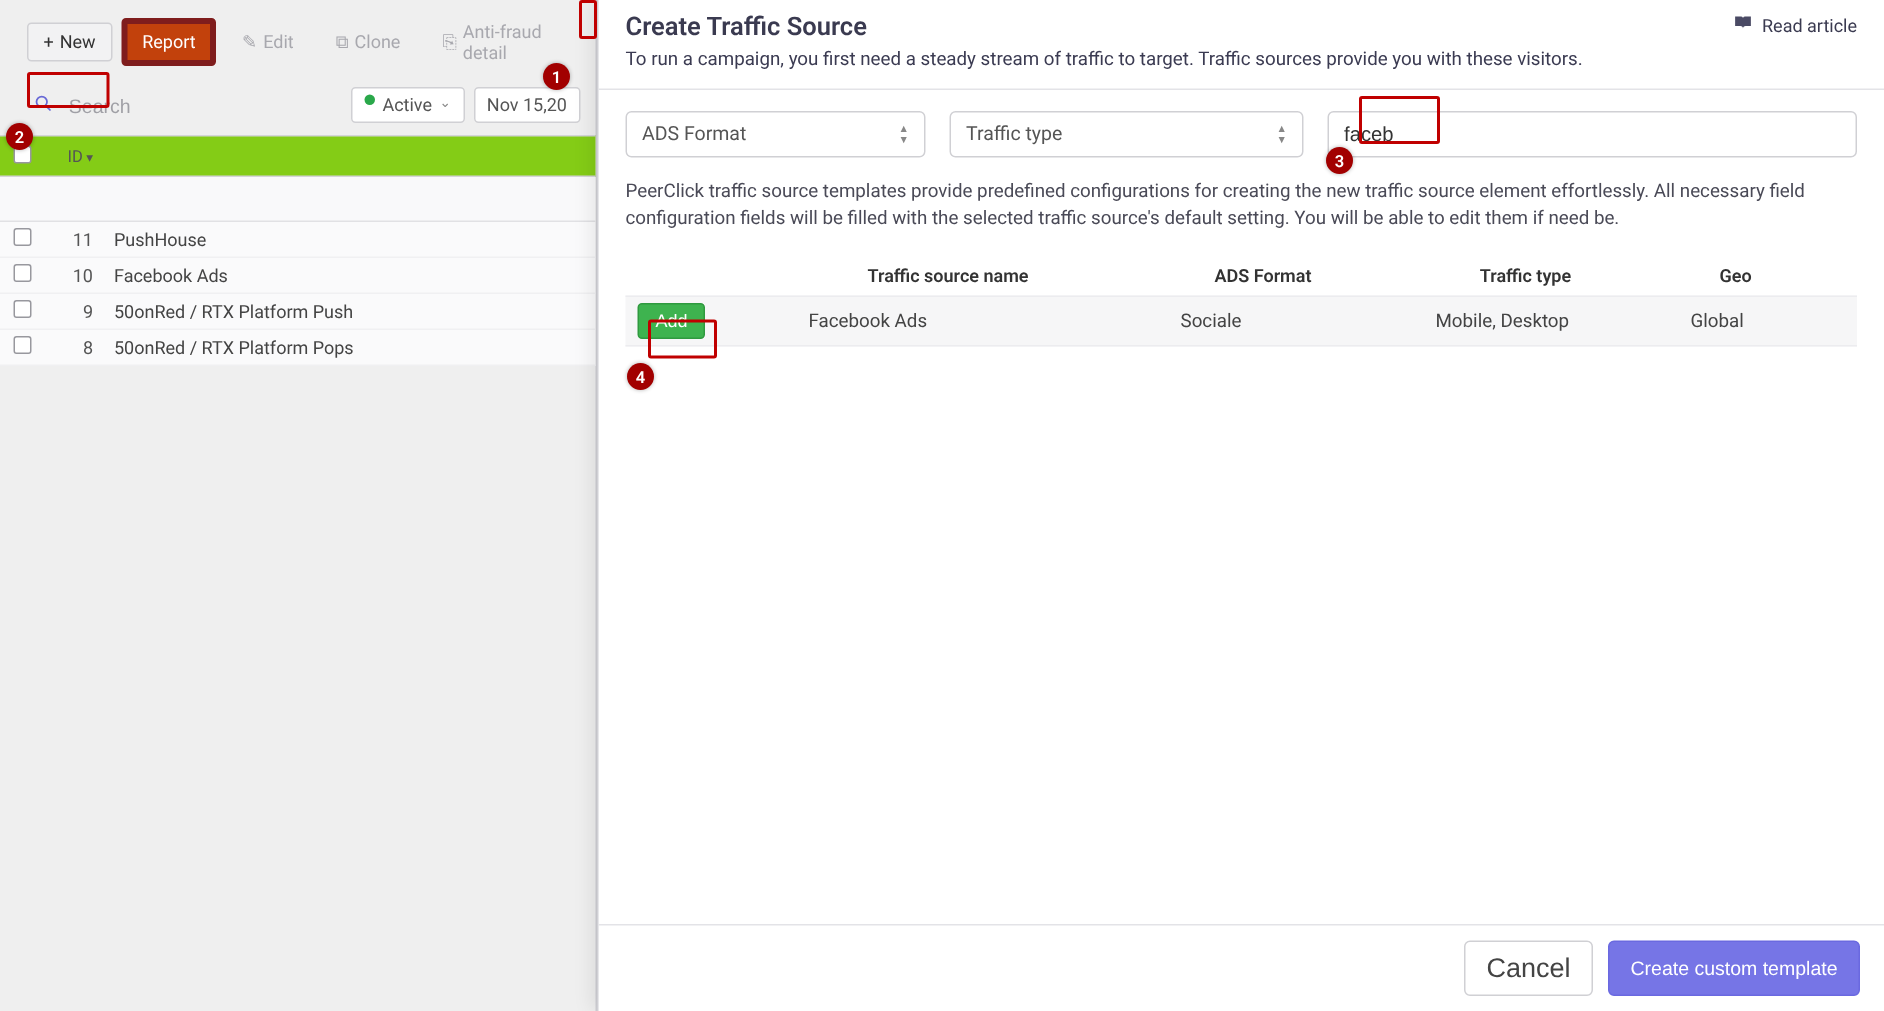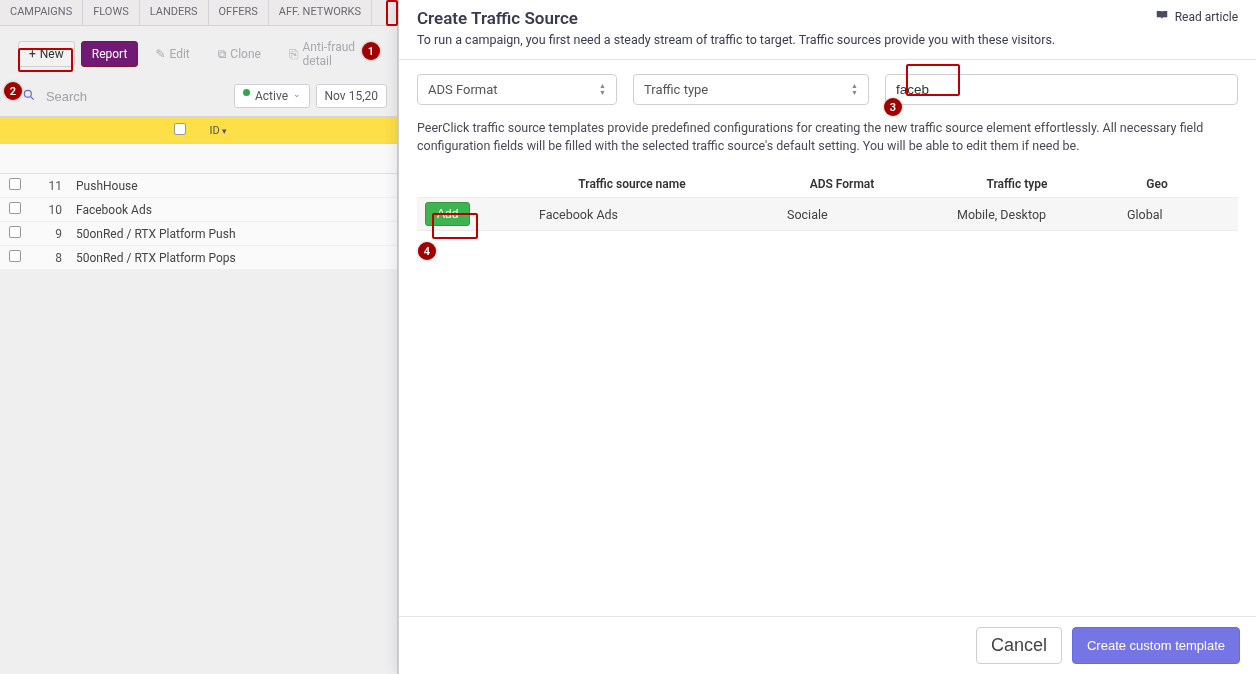--- a/index.html
+++ b/index.html
@@ -59,23 +59,23 @@
     align-items: center;
     gap: 4px;
     border: 1px solid transparent;
   }
   .btn-newplain {
     color: #333;
     background: #f2f2f3;
     border: 1px solid #d0d0d4;
   }
   .btn-report {
-    background: #701a75;
+    background: #c2410c;
     color: #fff;
-    border: 1px solid #7f1d1d;
+    border: 4px solid #7f1d1d;
   }
   .btn-muted {
     color: #a8a8ae;
     background: transparent;
   }
   
   .searchrow {
     display: flex;
     align-items: center;
     gap: 6px;
@@ -110,27 +110,26 @@
   .pill .dot {
     width: 7px; height: 7px; border-radius: 50%;
     background: #2aa84a;
   }
   .pill .caret { font-size: 9px; color: #888; }
   
   .thead {
     display: flex;
     border-top: 1px solid #d4d4d8;
     border-bottom: 1px solid #d4d4d8;
-    background: #fde047;
+    background: #84cc16;
     font-size: 11px;
     color: #555;
     text-transform: uppercase;
     height: 28px;
     align-items: center;
-    justify-content: center;
   }
   .thead .c-check { width: 30px; text-align: center; }
   .thead .c-id { width: 38px; text-align: right; padding-right: 6px; }
   .thead .c-name { flex: 1; padding-left: 8px; }
   .subhead {
     height: 30px;
     border-bottom: 1px solid #e1e1e4;
     background: #f9f9fa;
   }
   .trow {
@@ -318,27 +317,20 @@
     justify-content: center;
     pointer-events: none;
     box-shadow: 0 0 3px rgba(0,0,0,0.3);
   }
 </style>
 </head>
 <body>
 
 <div class="bg">
 
-  <div class="tabs">
-    <div class="tab">CAMPAIGNS</div>
-    <div class="tab">FLOWS</div>
-    <div class="tab">LANDERS</div>
-    <div class="tab">OFFERS</div>
-    <div class="tab">AFF. NETWORKS</div>
-  </div>
 
   <div class="toolbar">
     <div class="btn btn-newplain">
       <span>+</span>
       <span>New</span>
     </div>
     <div class="btn btn-report">
       <span>Report</span>
     </div>
     <div class="btn btn-muted">

